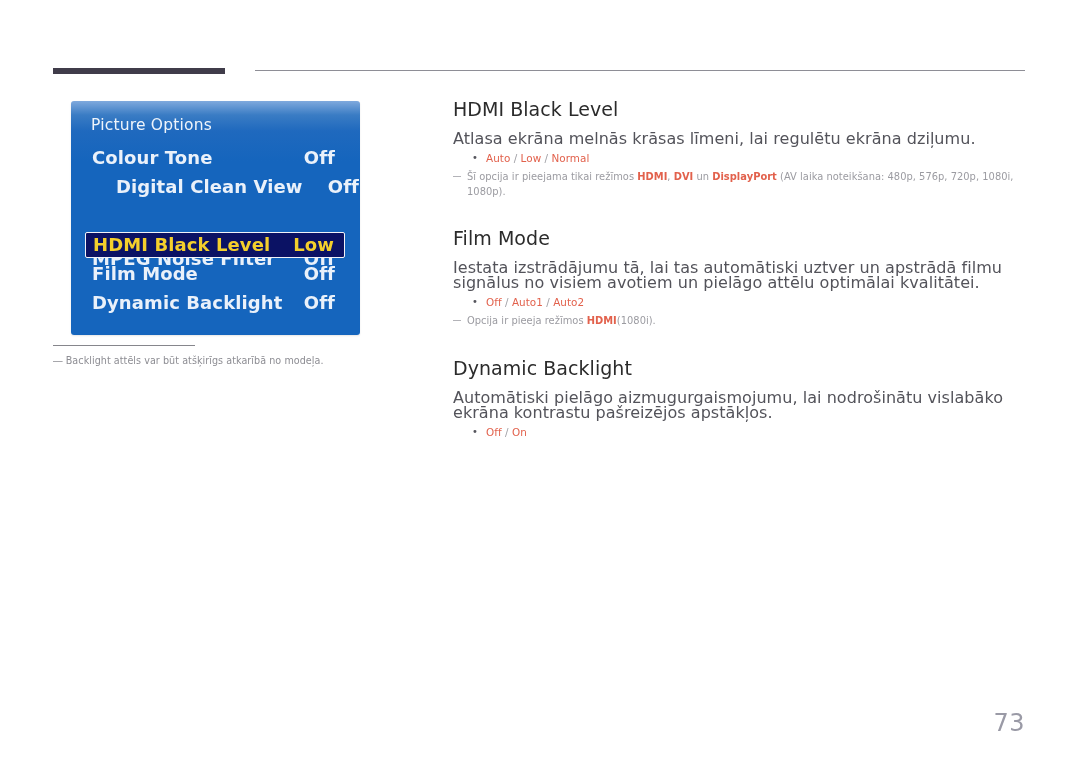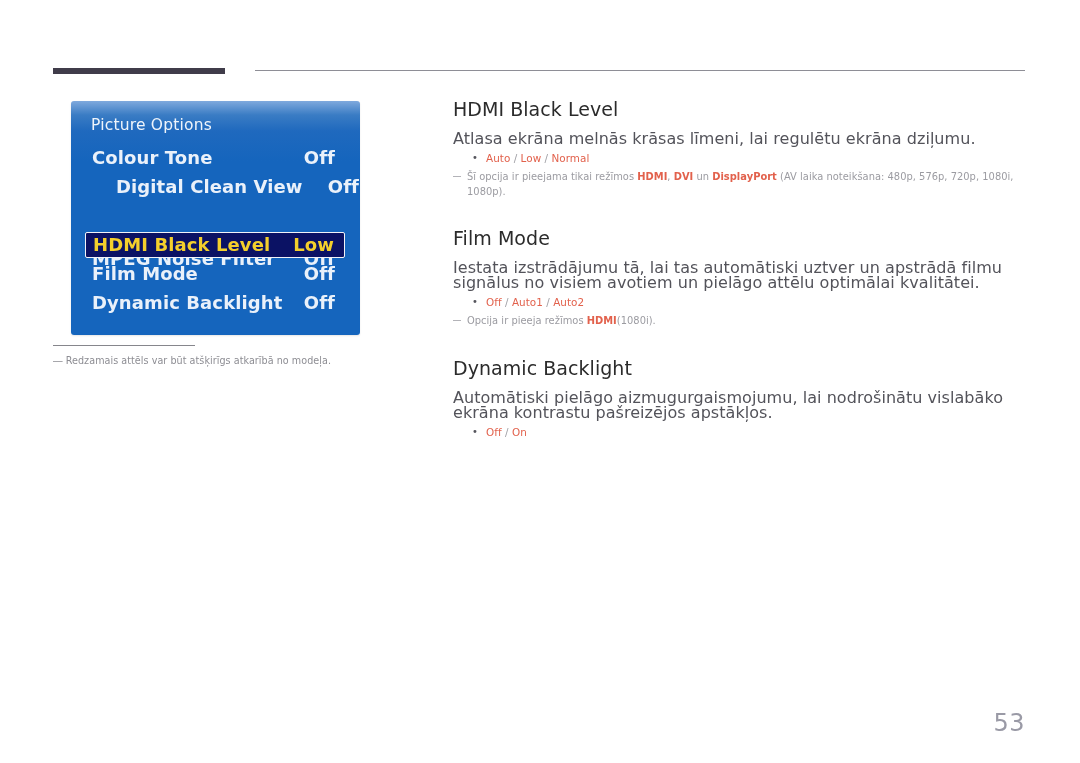--- a/index.html
+++ b/index.html
@@ -239,21 +239,21 @@
     <span class="osd-value">Off</span>
   </div>
 
   <div class="osd-row" style="top:190px;">
     <span class="osd-label">Dynamic Backlight</span>
     <span class="osd-value">Off</span>
   </div>
 </div>
 
 <div id="caption-rule"></div>
-<div id="caption-text">―  Redzamais attēls var būt atšķirīgs atkarībā no modeļa.</div>
+<div id="caption-text">―  Backlight attēls var būt atšķirīgs atkarībā no modeļa.</div>
 
 <div id="content">
 
   <h2 class="sec-heading">HDMI Black Level</h2>
   <p class="body-line">Atlasa ekrāna melnās krāsas līmeni, lai regulētu ekrāna dziļumu.</p>
   <div class="bullet-line">
     <span class="opt">Auto</span><span class="sep"> / </span><span class="opt">Low</span><span class="sep"> / </span><span class="opt">Normal</span>
   </div>
   <div class="note-line">
     <span>Šī opcija ir pieejama tikai režīmos </span><span class="term">HDMI</span><span>, </span><span class="term">DVI</span><span> un </span><span class="term">DisplayPort</span><span> (AV laika noteikšana: 480p, 576p, 720p, 1080i, 1080p).</span>
@@ -269,13 +269,13 @@
   </div>
 
   <h2 class="sec-heading spaced">Dynamic Backlight</h2>
   <p class="body-line">Automātiski pielāgo aizmugurgaismojumu, lai nodrošinātu vislabāko ekrāna kontrastu pašreizējos apstākļos.</p>
   <div class="bullet-line">
     <span class="opt">Off</span><span class="sep"> / </span><span class="opt">On</span>
   </div>
 
 </div>
 
-<div id="page-number">53</div>
+<div id="page-number">73</div>
 
 </body></html>

